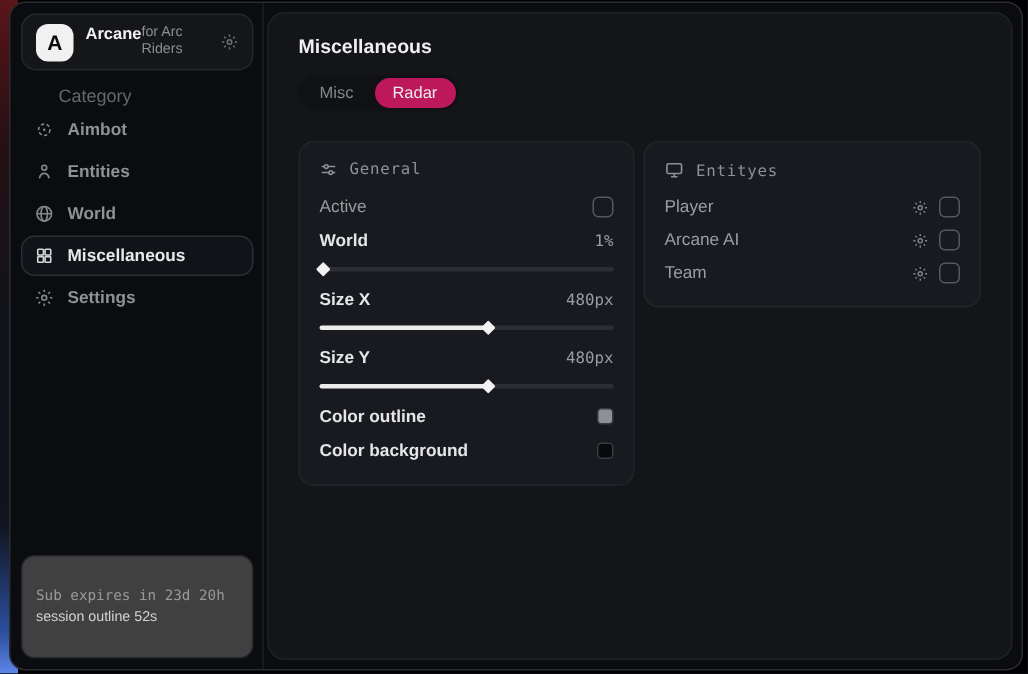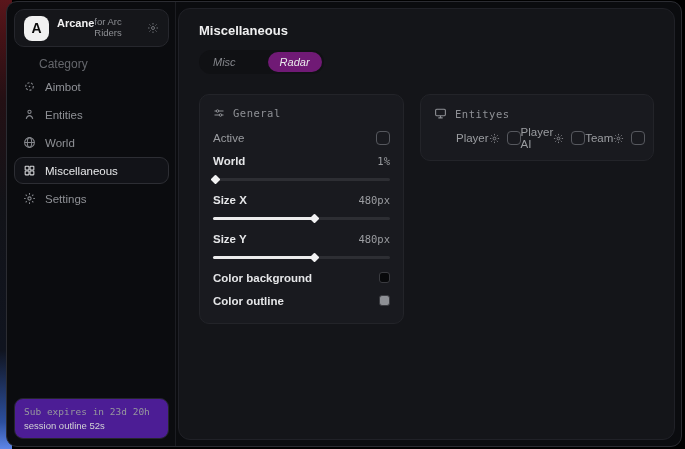--- a/index.html
+++ b/index.html
@@ -29,62 +29,62 @@
   .logo{width:25px;height:25px;background:#f1f1f1;border-radius:8px;color:#0a0a0a;
     font-weight:bold;font-size:14px;display:flex;align-items:center;justify-content:center;flex:0 0 auto;}
   .brand-text{display:flex;flex-direction:row;line-height:1.15;}
   .brand-name{font-size:11px;font-weight:bold;color:#f2f2f3;}
   .brand-sub{font-size:9.5px;color:#8d8f94;}
   .brand-gear{margin-left:auto;color:#6f7176;display:flex;}
   .category{position:absolute;left:32px;top:55px;font-size:12px;color:#65676c;}
   .nav{position:absolute;left:7px;top:71px;width:155px;display:flex;flex-direction:column;gap:1px;}
   .nav-item{
     height:27px;border-radius:9px;display:flex;align-items:center;gap:9px;
-    padding:0 8px;color:#8f9196;font-size:11.5px;border:1px solid transparent;box-sizing:border-box;cursor:default;
+    padding:0 8px;color:#8f9196;font-size:11.5px;border:1px solid transparent;box-sizing:border-box;cursor:default;font-weight:bold;
   }
   .nav-item .nicon{display:flex;color:#84868b;}
   .nav-item.active{color:#e7e8ea;border-color:#2d2e34;background:#121318;}
   .nav-item.active .nicon{color:#d6d7d9;}
   .footer-card{
     position:absolute;left:7px;bottom:7px;width:155px;
-    border:1px solid #25262b;border-radius:9px;background:#4c1d95;
-    padding:7px 9px;box-sizing:border-box;
+    border:1px solid #25262b;border-radius:9px;background:#404040;
+    padding:21px 9px;box-sizing:border-box;
   }
   .footer-line1{font-family:"DejaVu Sans Mono",monospace;font-size:9.5px;color:#97999d;white-space:nowrap;}
   .footer-line2{font-size:9.5px;color:#d2d3d5;margin-top:3px;}
   
   .main{
     position:absolute;left:171px;top:6px;right:6px;bottom:6px;
     background:#141519;border:1px solid #202127;border-radius:12px;
     padding:14px 20px;box-sizing:border-box;
   }
   .page-title{font-size:13px;font-weight:bold;color:#f0f0f1;}
-  .tabs{display:inline-flex;margin-top:12px;background:#101114;border-radius:15px;padding:2px;gap:20px;font-style:italic;}
+  .tabs{display:inline-flex;margin-top:12px;background:#101114;border-radius:15px;padding:2px;gap:2px;}
   .tab{font-size:11px;padding:4px 12px;border-radius:13px;color:#85878c;cursor:default;}
-  .tab.active{background:#701a75;color:#eaebec;}
-  .panels{display:flex;gap:16px;margin-top:20px;align-items:flex-start;justify-content:center;}
+  .tab.active{background:#be185d;color:#eaebec;}
+  .panels{display:flex;gap:6px;margin-top:20px;align-items:flex-start;justify-content:center;}
   .panel{background:#191a1f;border:1px solid #232429;border-radius:10px;padding:9px 13px 11px;box-sizing:border-box;}
   .panel.general{width:233px;}
   .panel.entities{width:234px;}
   .panel-head{display:flex;align-items:center;gap:8px;color:#8f9196;margin:3px 0 7px;
     font-family:"DejaVu Sans Mono",monospace;font-size:10.5px;letter-spacing:.5px;}
   .panel-head .picon{display:flex;color:#8f9196;}
   .row{display:flex;justify-content:space-between;align-items:center;height:23px;}
   .lbl-dim{font-size:11.5px;color:#9b9da1;}
   .lbl-strong{font-size:11.5px;color:#e5e6e8;font-weight:bold;}
   .val{font-family:"DejaVu Sans Mono",monospace;font-size:10.5px;color:#9b9da1;}
   .checkbox{width:14px;height:14px;border:1px solid #56585e;border-radius:4px;background:transparent;box-sizing:border-box;}
   .slider{position:relative;height:12px;margin:1px 0 3px;}
   .track{position:absolute;left:0;right:0;top:5px;height:3px;background:#2d2e33;border-radius:2px;}
   .fill{position:absolute;left:0;top:5px;height:3px;background:#ececec;border-radius:2px;}
   .thumb{position:absolute;right:-4px;top:-2px;width:7px;height:7px;background:#f2f2f3;transform:rotate(45deg);border-radius:1px;}
   .swatch{width:11px;height:11px;border-radius:3px;border:1px solid #3a3b40;box-sizing:border-box;}
   .erow-right{display:flex;align-items:center;gap:7px;}
   .row-gear{display:flex;color:#84868b;}
-  .ent-rows{display:flex;flex-direction:row;gap:0;margin-left:22px;}
+  .ent-rows{display:flex;flex-direction:column;gap:0;}
   .ent-rows .row{height:22px;}
   svg{display:block;}
 </style>
 </head>
 <body>
 
 <div class="wallpaper"></div>
 
 <div class="window">
 
@@ -218,26 +218,26 @@
           <span class="val">480px</span>
         </div>
         <div class="slider">
           <div class="track"></div>
           <div class="fill" style="width: 57%;">
             <div class="thumb"></div>
           </div>
         </div>
 
         <div class="row">
+          <span class="lbl-strong">Color outline</span>
+          <span class="swatch" style="background: rgb(142, 144, 149);"></span>
+        </div>
+        <div class="row">
           <span class="lbl-strong">Color background</span>
           <span class="swatch" style="background: rgb(8, 9, 11);"></span>
-        </div>
-        <div class="row">
-          <span class="lbl-strong">Color outline</span>
-          <span class="swatch" style="background: rgb(142, 144, 149);"></span>
         </div>
       </div>
 
       <div class="panel entities">
         <div class="panel-head">
           <span class="picon">
             <svg width="13" height="13" viewBox="0 0 24 24" fill="none" stroke="currentColor" stroke-width="2">
               <rect x="3" y="4" width="18" height="12" rx="2"></rect>
                 <path d="M8 20h8M12 16v4"></path>
             </svg>
@@ -252,21 +252,21 @@
               <span class="row-gear">
                 <svg width="11" height="11" viewBox="0 0 24 24" fill="none" stroke="currentColor" stroke-width="2">
                   <circle cx="12" cy="12" r="3"></circle>
                   <path d="M12 2v3M12 19v3M2 12h3M19 12h3M4.9 4.9l2.2 2.2M16.9 16.9l2.2 2.2M4.9 19.1l2.2-2.2M16.9 7.1l2.2-2.2"></path>
                 </svg>
               </span>
               <span class="checkbox"></span>
             </span>
           </div>
           <div class="row">
-            <span class="lbl-dim">Player AI</span>
+            <span class="lbl-dim">Arcane AI</span>
             <span class="erow-right">
               <span class="row-gear">
                 <svg width="11" height="11" viewBox="0 0 24 24" fill="none" stroke="currentColor" stroke-width="2">
                   <circle cx="12" cy="12" r="3"></circle>
                   <path d="M12 2v3M12 19v3M2 12h3M19 12h3M4.9 4.9l2.2 2.2M16.9 16.9l2.2 2.2M4.9 19.1l2.2-2.2M16.9 7.1l2.2-2.2"></path>
                 </svg>
               </span>
               <span class="checkbox"></span>
             </span>
           </div>

